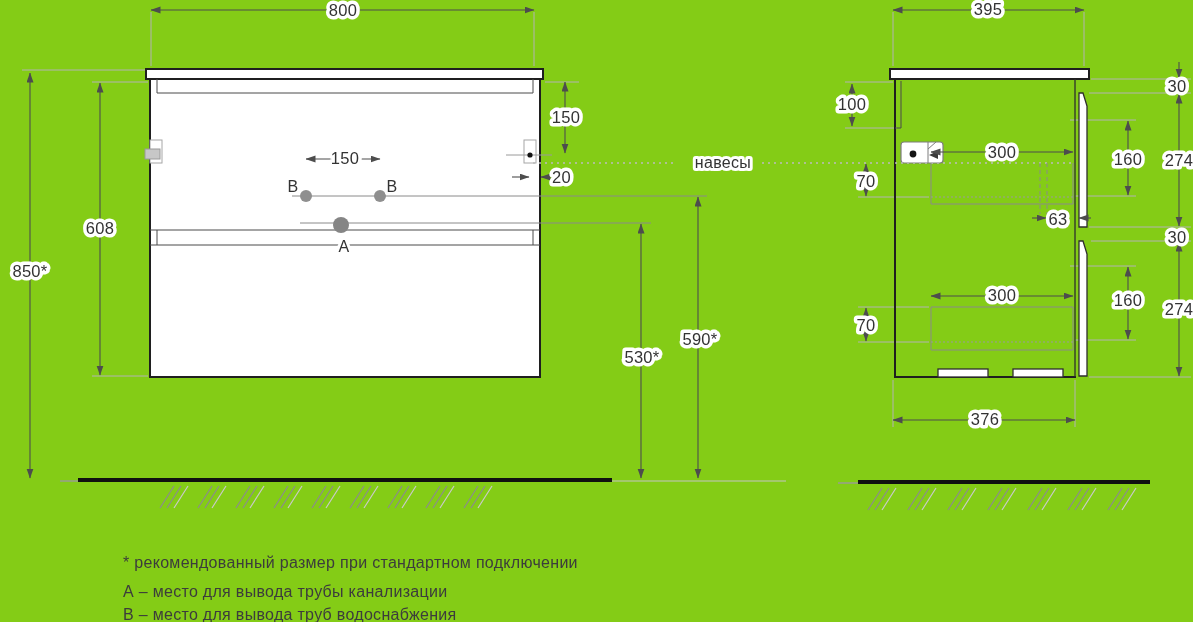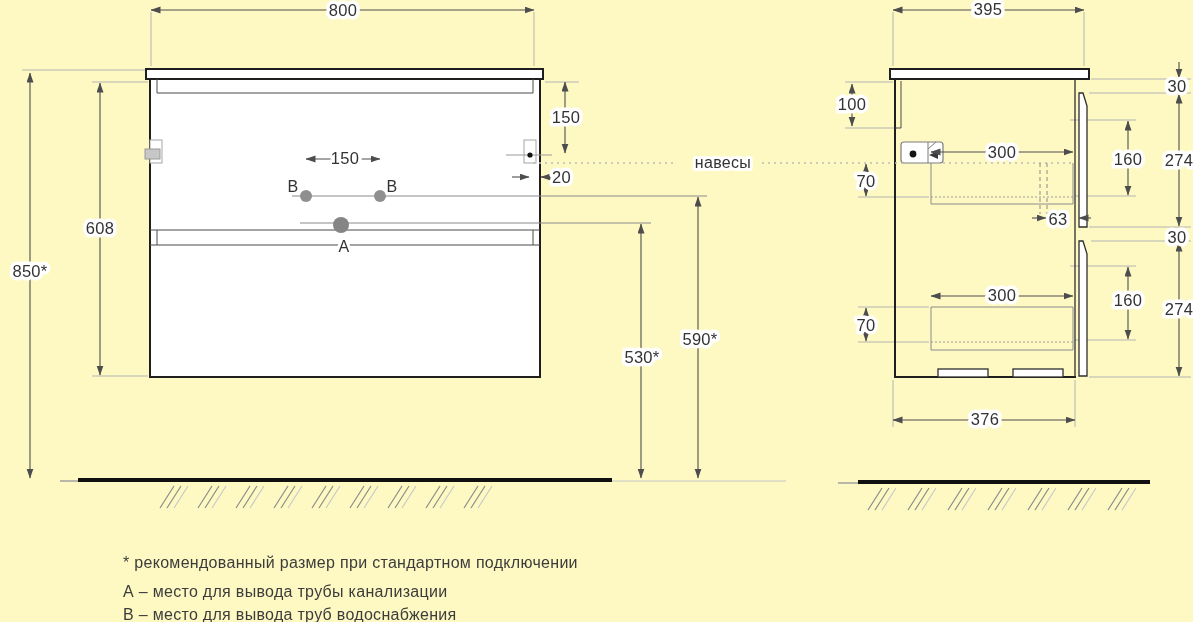--- a/index.html
+++ b/index.html
@@ -1,16 +1,16 @@
 <!DOCTYPE html>
 <html><head>
 <meta charset="utf-8">
 <style>
   html,body{margin:0;padding:0;background:#fff;}
-  .stage{position:relative;width:1193px;height:622px;background:#fef9c3;overflow:hidden;
+  .stage{position:relative;width:1193px;height:622px;background:#84cc16;overflow:hidden;
          font-family:"Liberation Sans",sans-serif;}
   svg{display:block}
   .obj   {stroke:#1f1f1f;stroke-width:2;fill:none;}
   .obj-thin{stroke:#2e2e2e;stroke-width:1.3;fill:none;}
   .inner {stroke:#4a4a4a;stroke-width:1;fill:none;}
   .dimln {stroke:#4d4d4d;stroke-width:1.1;fill:none;}
   .ext   {stroke:#b3b3b3;stroke-width:1;fill:none;}
   .dotted{stroke:#bcbcbc;stroke-width:1.4;fill:none;stroke-dasharray:2 4;}
   .boxln {stroke:#8a8a8a;stroke-width:1;fill:none;}
   .boxdot{stroke:#9a9a9a;stroke-width:1;fill:none;stroke-dasharray:2 2;}

